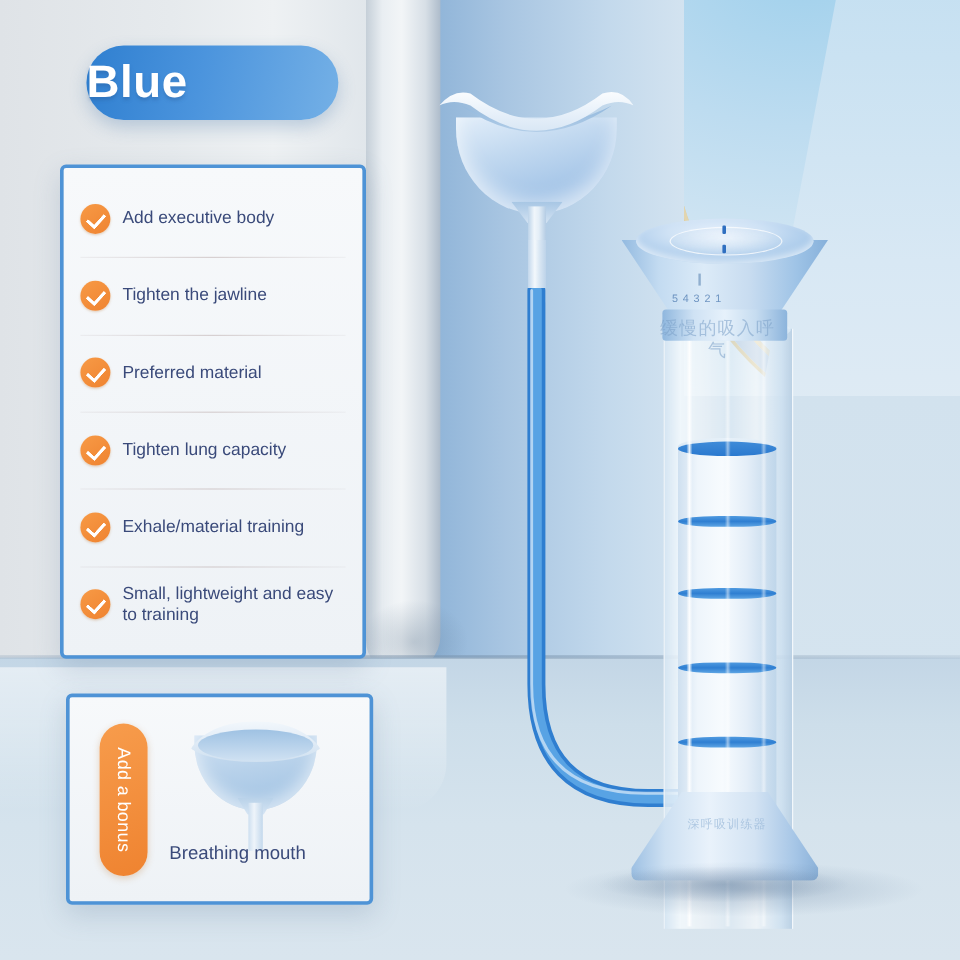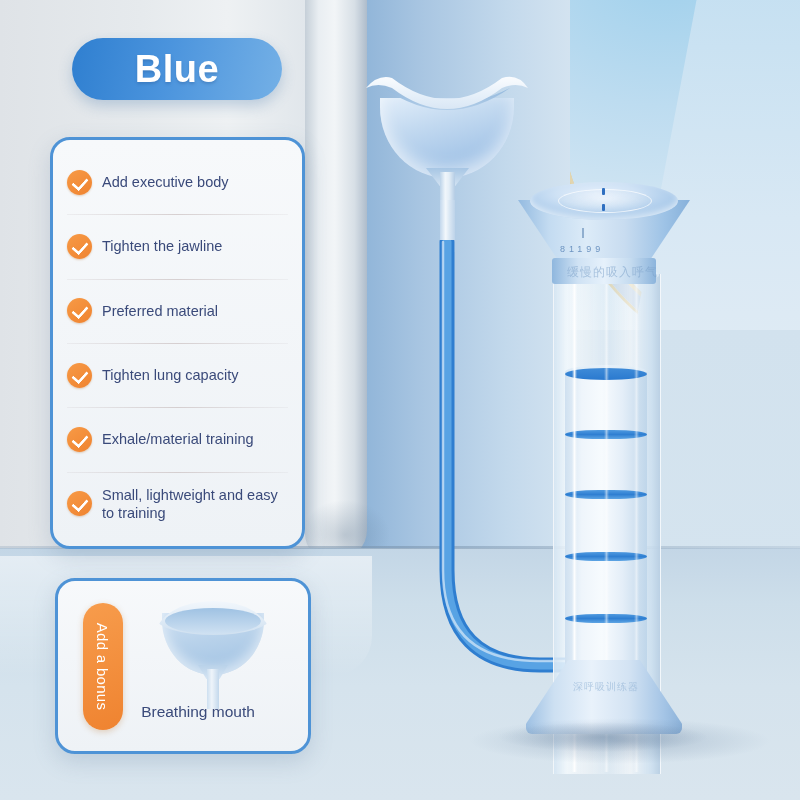--- a/index.html
+++ b/index.html
@@ -51,27 +51,27 @@
   .floor-refl{position:absolute;left:0;top:556px;width:372px;height:120px;
     background:linear-gradient(180deg,rgba(255,255,255,.55),rgba(255,255,255,0));
     border-bottom-right-radius:40px;}
   .wall-shadow{position:absolute;left:300px;top:500px;width:90px;height:70px;
     background:radial-gradient(closest-side,rgba(90,115,140,.30),rgba(90,115,140,0));}
 
   
   .badge-blue{position:absolute;left:72px;top:38px;width:210px;height:62px;border-radius:31px;
     background:linear-gradient(100deg,#2f7fd0 0%,#4b94dd 45%,#74b0e6 100%);
     box-shadow:0 6px 14px rgba(60,110,165,.28);
-    display:flex;align-items:center;justify-content:center;}
+    display:flex;align-items:center;justify-content:flex-start;}
   .badge-blue span{color:#fff;font-size:38px;font-weight:bold;letter-spacing:.5px;
     text-shadow:0 2px 3px rgba(40,90,150,.35);}
 
   
   .card{position:absolute;background:linear-gradient(180deg,#f7f9fb 0%,#eef2f6 100%);
-    border:3px solid #4e93d6;border-radius:20px;box-shadow:0 8px 22px rgba(90,120,150,.22);}
+    border:3px solid #4e93d6;border-radius:5px;box-shadow:0 8px 22px rgba(90,120,150,.22);}
   .card-features{left:50px;top:137px;width:255px;height:412px;box-sizing:border-box;padding:10px 0 10px 0;}
   .feat-list{display:flex;flex-direction:column;height:100%;}
   .feat{display:flex;align-items:center;gap:10px;padding:0 14px;flex:1;position:relative;}
   .feat + .feat::before{content:"";position:absolute;left:14px;right:14px;top:0;height:1px;
     background:linear-gradient(90deg,rgba(185,175,180,.15),rgba(190,175,175,.55),rgba(185,180,185,.12));}
   .chk{width:25px;height:25px;border-radius:50%;flex:0 0 25px;
     background:linear-gradient(145deg,#f79a46,#ef8330);position:relative;
     box-shadow:0 1px 2px rgba(180,110,40,.3);}
   .chk::after{content:"";position:absolute;left:7.5px;top:5px;width:7px;height:12px;
     border:solid #fff;border-width:0 3px 3px 0;transform:rotate(42deg);border-radius:1px;}
@@ -169,22 +169,22 @@
     background:radial-gradient(50% 60% at 50% 40%,rgba(255,255,255,.45),rgba(190,214,236,.25));}
   .cap-mark{position:absolute;width:3px;height:7px;background:#2f6fc0;border-radius:1px;}
   .cap-body{position:absolute;left:0px;top:18px;width:172px;height:62px;
     background:linear-gradient(90deg,#93bae0 0%,#c3dbf1 18%,#dcebf8 40%,#c8dcf0 62%,#9ec3e6 85%,#86b0da 100%);
     clip-path:polygon(0 0,100% 0,76% 100%,24% 100%);}
   .cap-ring{position:absolute;left:34px;top:76px;width:104px;height:26px;
     background:linear-gradient(90deg,#8fb7de 0%,#cfe2f4 25%,#e6f1fb 50%,#c6dcf0 75%,#8cb4dc 100%);
     border-radius:3px;}
   .cap-scale{position:absolute;left:42px;top:62px;width:90px;height:12px;
     color:#5c86b8;font-size:9px;letter-spacing:4px;opacity:.85;}
-  .cap-emboss{position:absolute;left:44px;top:82px;width:96px;text-align:right;
-    color:#7ba0c8;font-size:12px;letter-spacing:1px;opacity:.55;}
+  .cap-emboss{position:absolute;left:32px;top:82px;width:96px;text-align:center;
+    color:#7ba0c8;font-size:15px;letter-spacing:1px;opacity:.55;}
   .cap-tick{position:absolute;left:64px;top:46px;width:2px;height:10px;background:rgba(95,135,180,.6);}
   
   .base{position:absolute;left:18px;top:478px;width:156px;height:74px;
     background:linear-gradient(90deg,#9dc0e3 0%,#cde0f2 18%,#e9f2fb 42%,#d3e3f3 66%,#a5c5e6 88%,#8cb2d9 100%);
     clip-path:polygon(27% 0,73% 0,100% 86%,100% 100%,0 100%,0 86%);
     border-radius:0 0 6px 6px;}
   .base-emboss{position:absolute;left:38px;top:498px;width:120px;text-align:center;
     color:#8fb1d4;font-size:10px;letter-spacing:1px;opacity:.6;}
   .base-shadow{position:absolute;left:-10px;top:540px;width:210px;height:30px;border-radius:50%;
     background:radial-gradient(closest-side,rgba(80,110,145,.35),rgba(80,110,145,0));}
@@ -293,21 +293,21 @@
     <div class="glass-hl" style="left:96px;opacity:.55"></div>
     <div class="glass-hl" style="left:126px;opacity:.5"></div>
 
     <div class="cap">
       <div class="cap-body"></div>
       <div class="cap-top"></div>
       <div class="cap-dial"></div>
       <div class="cap-mark" style="left:84px;top:6px"></div>
       <div class="cap-mark" style="left:84px;top:22px"></div>
       <div class="cap-tick"></div>
-      <div class="cap-scale">81199</div>
+      <div class="cap-scale">54321</div>
       <div class="cap-ring"></div>
       <div class="cap-emboss">缓慢的吸入呼气</div>
     </div>
 
     <div class="base"></div>
     <div class="base-emboss">深呼吸训练器</div>
     <div class="base-shadow"></div>
   </div>
 
   <div class="prod-shadow"></div>

